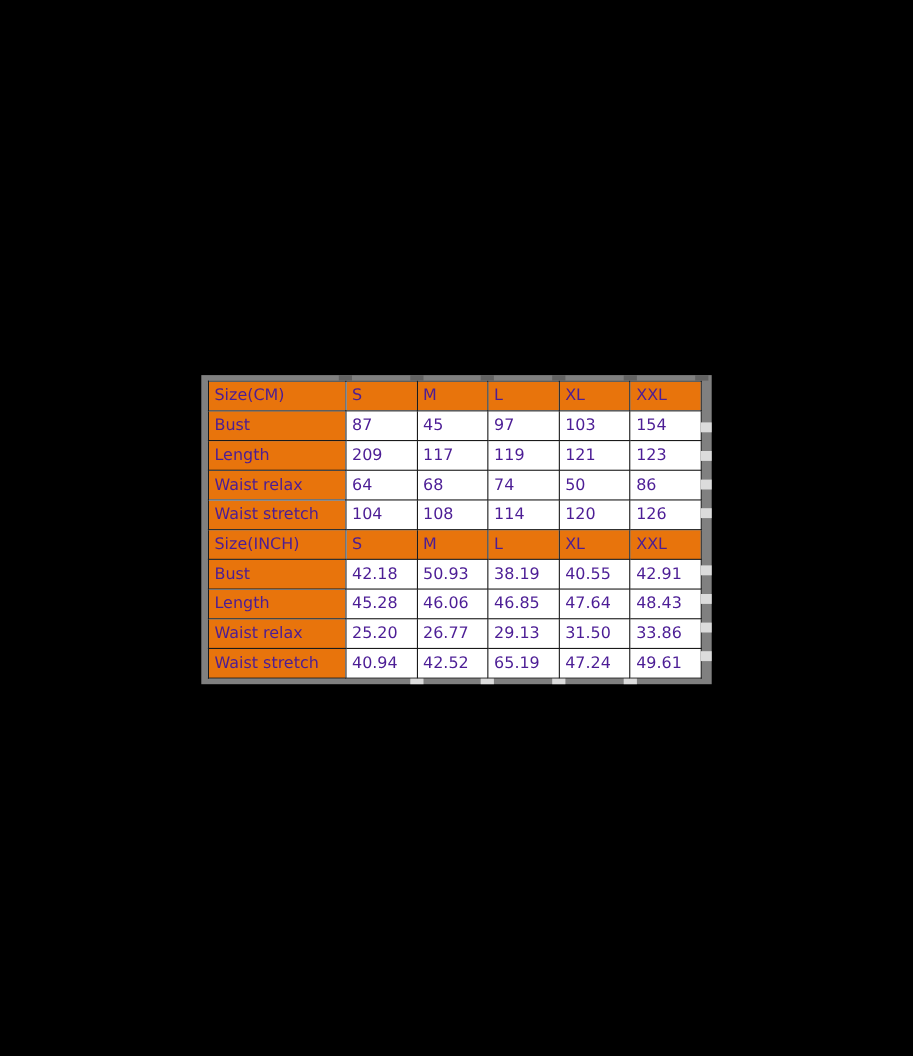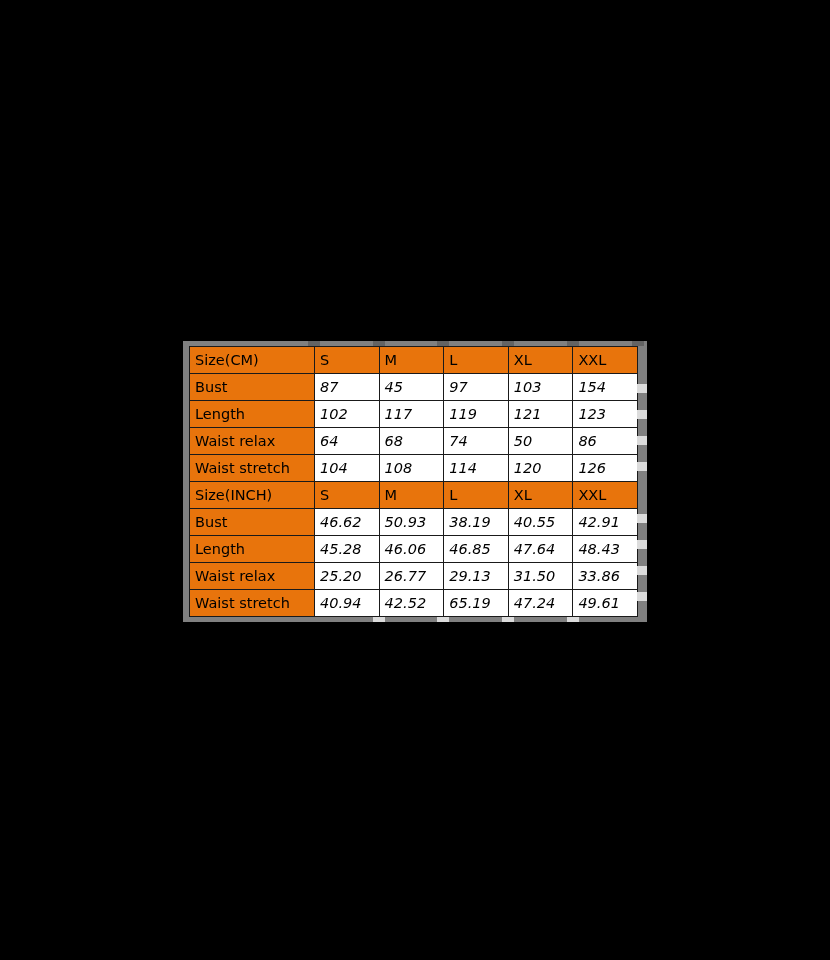--- a/index.html
+++ b/index.html
@@ -35,35 +35,34 @@
 
   table.chart col.c-label { width: 125px; }
   table.chart col.c-data  { width: 64.6px; }
 
   table.chart td {
     height: 26px;
     padding: 0 0 0 5px;
     border: 1px solid #1a1a1a;
     font-size: 14.5px;
     line-height: 1;
-    color: #000000;
+    color: #4c1d95;
     text-align: left;
     vertical-align: middle;
     white-space: nowrap;
     overflow: hidden;
     margin-top: 16px;
   }
 
   
   td.orange {
     background: #E8740C;
   }
   td.white {
     background: #ffffff;
-    font-style: italic;
   }
 
   
   .notch-row {
     position: absolute;
     left: 0;
     width: 464px;
     height: 5px;
     pointer-events: none;
   }
@@ -123,21 +122,21 @@
         <tr>
           <td class="orange">Bust</td>
           <td class="white">87</td>
           <td class="white">45</td>
           <td class="white">97</td>
           <td class="white">103</td>
           <td class="white">154</td>
         </tr>
         <tr>
           <td class="orange">Length</td>
-          <td class="white">102</td>
+          <td class="white">209</td>
           <td class="white">117</td>
           <td class="white">119</td>
           <td class="white">121</td>
           <td class="white">123</td>
         </tr>
         <tr>
           <td class="orange">Waist relax</td>
           <td class="white">64</td>
           <td class="white">68</td>
           <td class="white">74</td>
@@ -155,21 +154,21 @@
         <tr>
           <td class="orange">Size(INCH)</td>
           <td class="orange">S</td>
           <td class="orange">M</td>
           <td class="orange">L</td>
           <td class="orange">XL</td>
           <td class="orange">XXL</td>
         </tr>
         <tr>
           <td class="orange">Bust</td>
-          <td class="white">46.62</td>
+          <td class="white">42.18</td>
           <td class="white">50.93</td>
           <td class="white">38.19</td>
           <td class="white">40.55</td>
           <td class="white">42.91</td>
         </tr>
         <tr>
           <td class="orange">Length</td>
           <td class="white">45.28</td>
           <td class="white">46.06</td>
           <td class="white">46.85</td>

